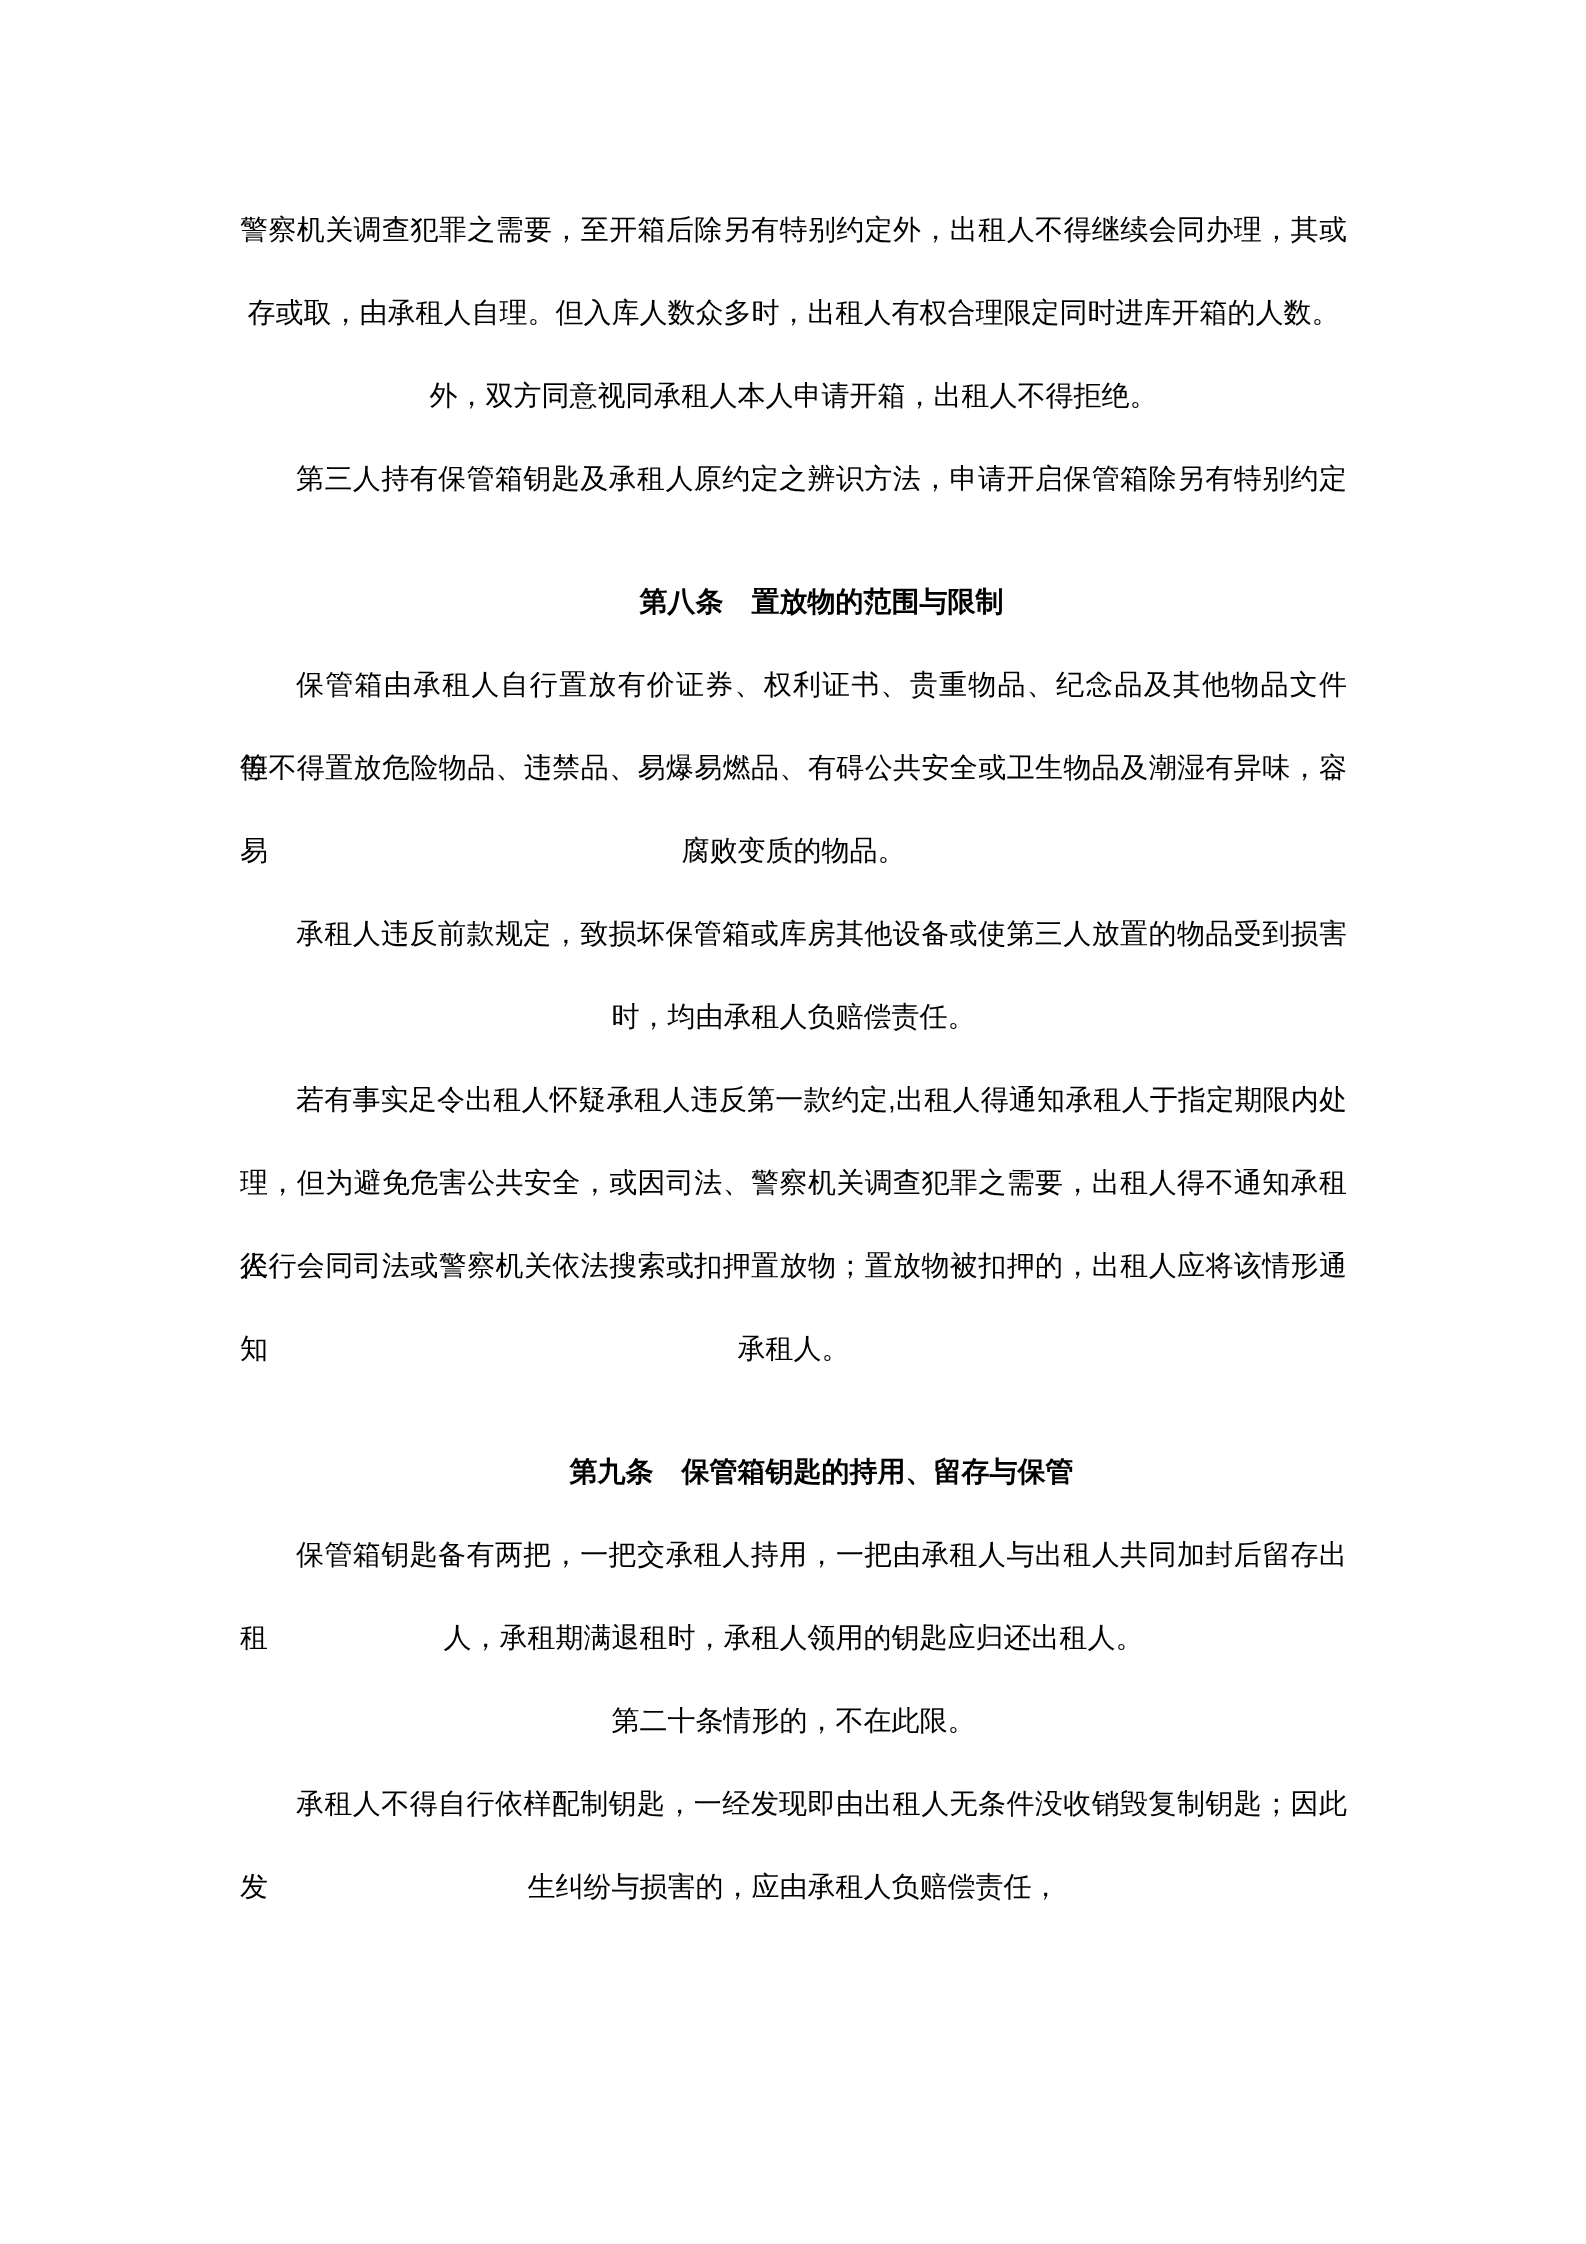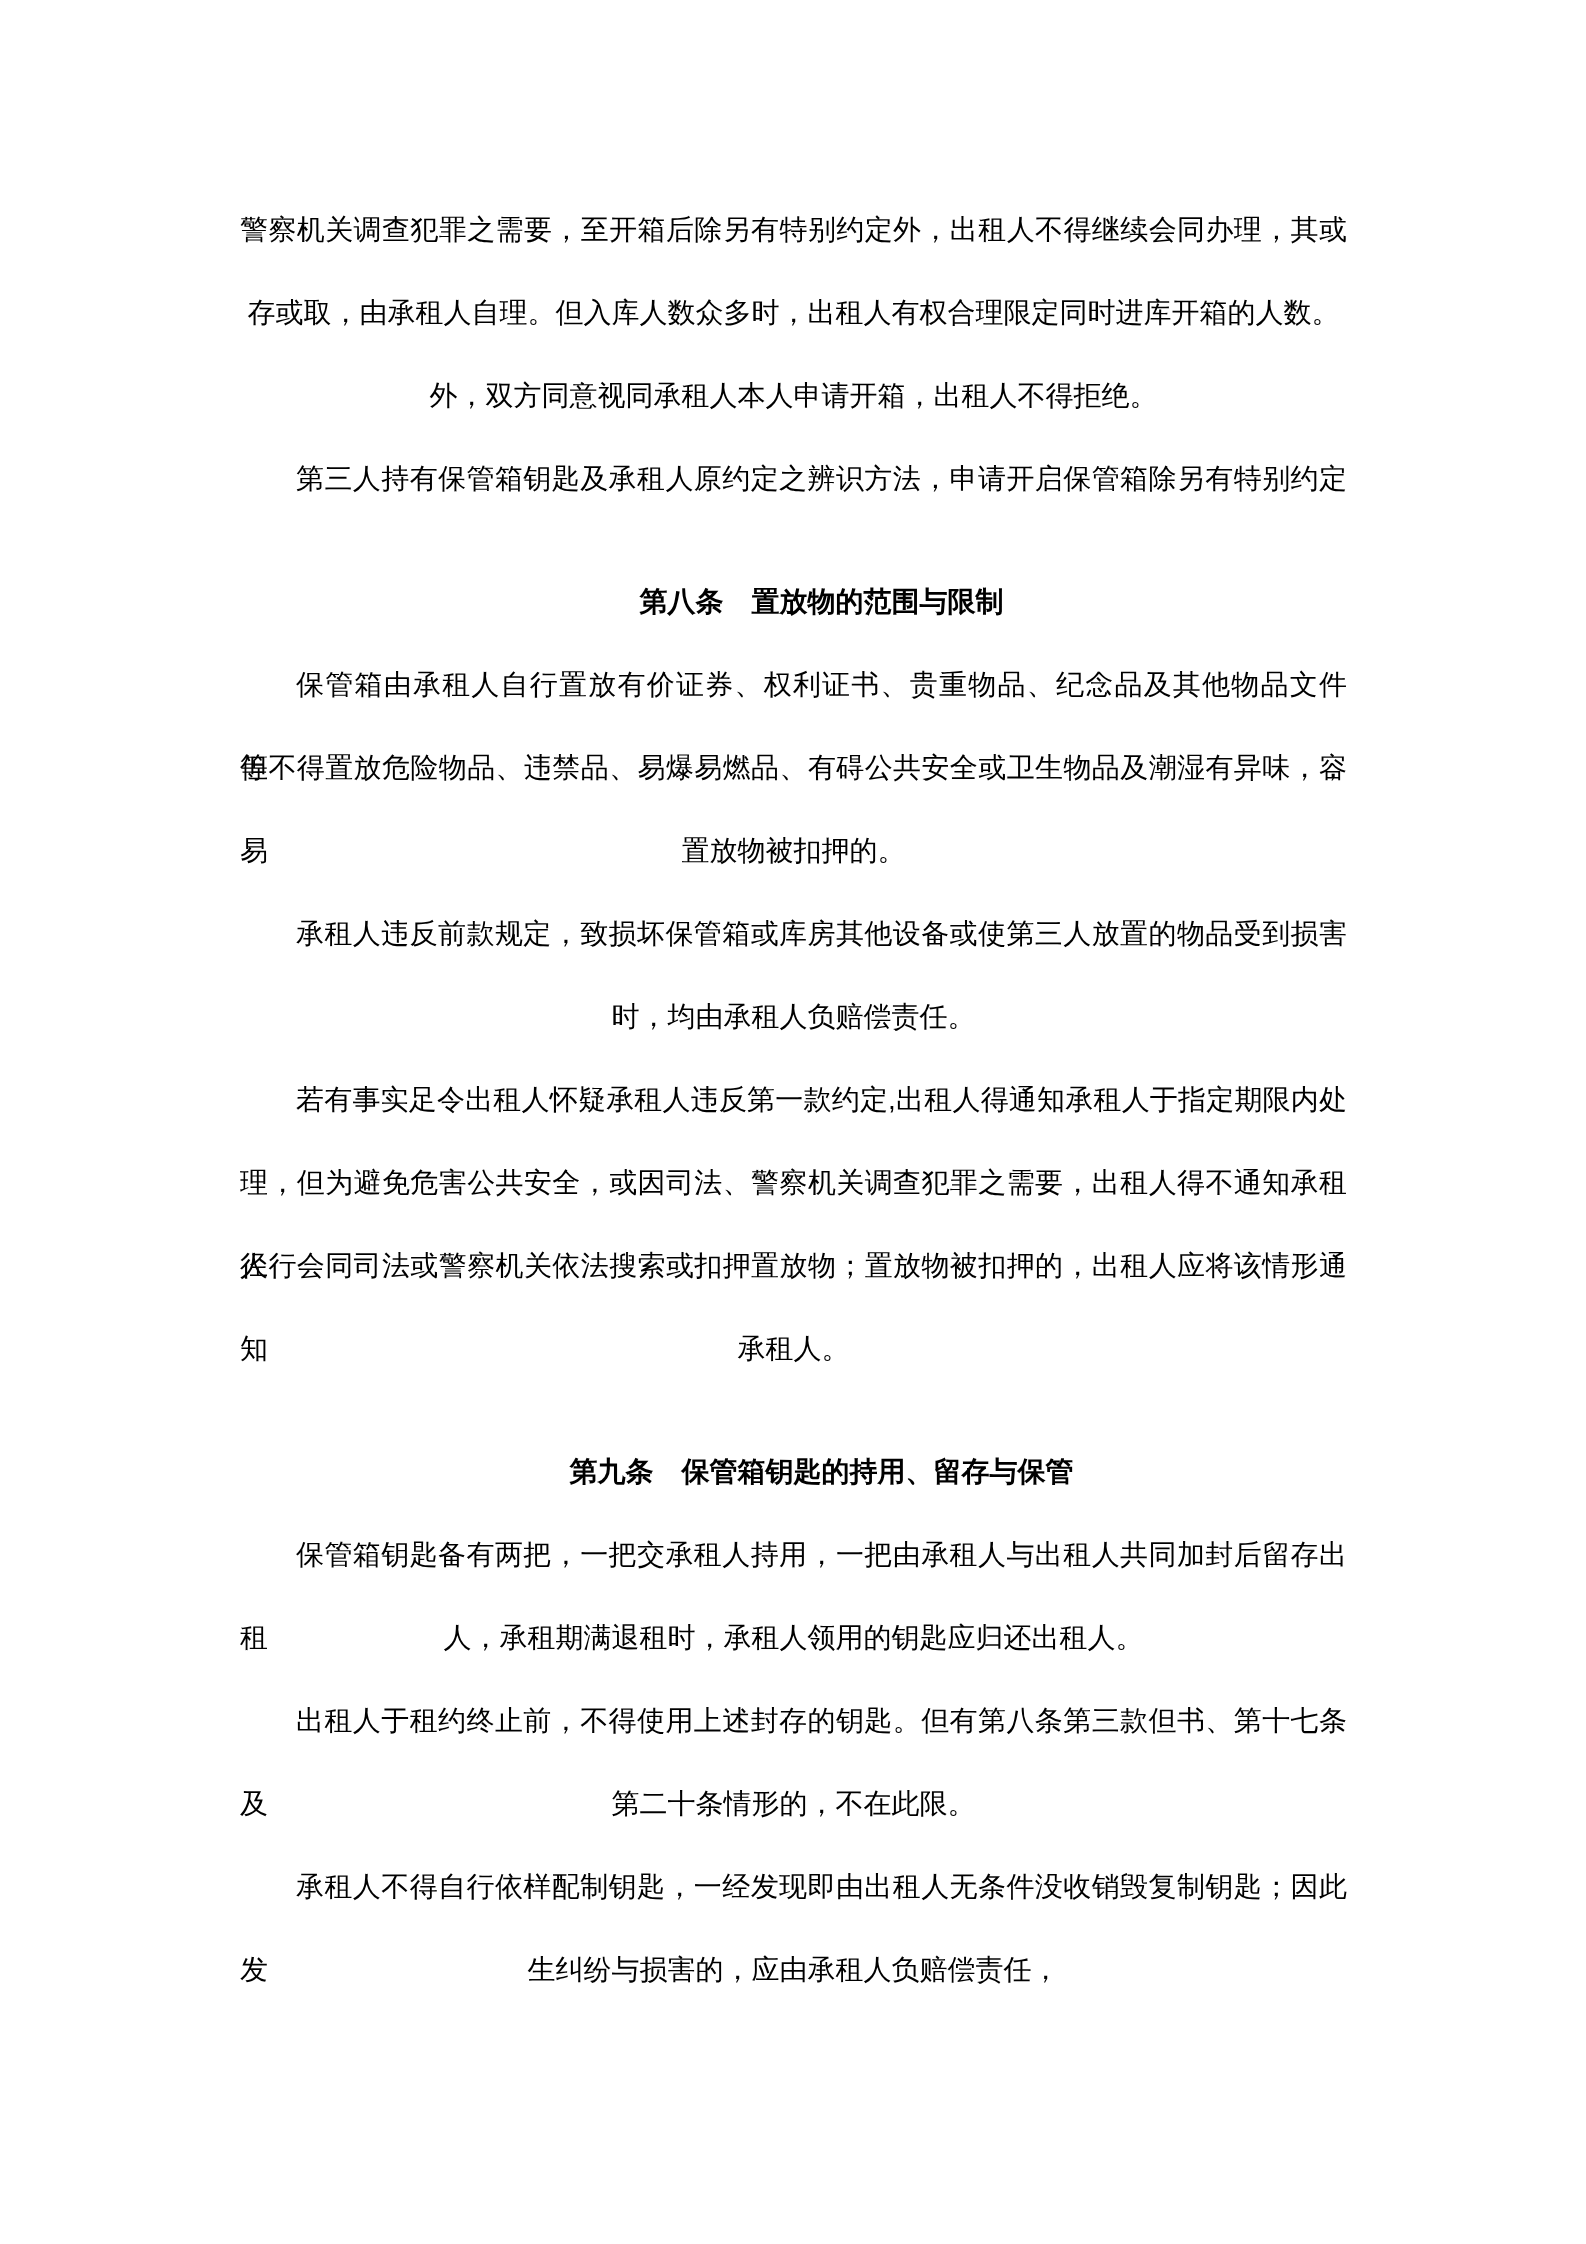--- a/index.html
+++ b/index.html
@@ -51,30 +51,29 @@
   <div class="content">
 
     <div class="line fill">警察机关调查犯罪之需要，至开箱后除另有特别约定外，出租人不得继续会同办理，其或</div>
     <div class="line">存或取，由承租人自理。但入库人数众多时，出租人有权合理限定同时进库开箱的人数。</div>
     <div class="line">外，双方同意视同承租人本人申请开箱，出租人不得拒绝。</div>
     <div class="line fill indent">第三人持有保管箱钥匙及承租人原约定之辨识方法，申请开启保管箱除另有特别约定</div>
 
     <div class="line heading indent">第八条　置放物的范围与限制</div>
     <div class="line fill indent">保管箱由承租人自行置放有价证券、权利证书、贵重物品、纪念品及其他物品文件等，</div>
     <div class="line fill">但不得置放危险物品、违禁品、易爆易燃品、有碍公共安全或卫生物品及潮湿有异味，容易</div>
-    <div class="line">置放物被扣押的。</div>
+    <div class="line">腐败变质的物品。</div>
     <div class="line fill indent">承租人违反前款规定，致损坏保管箱或库房其他设备或使第三人放置的物品受到损害</div>
     <div class="line">时，均由承租人负赔偿责任。</div>
     <div class="line fill indent">若有事实足令出租人怀疑承租人违反第一款约定,出租人得通知承租人于指定期限内处</div>
     <div class="line fill">理，但为避免危害公共安全，或因司法、警察机关调查犯罪之需要，出租人得不通知承租人</div>
     <div class="line fill">径行会同司法或警察机关依法搜索或扣押置放物；置放物被扣押的，出租人应将该情形通知</div>
     <div class="line">承租人。</div>
 
     <div class="line heading indent">第九条　保管箱钥匙的持用、留存与保管</div>
     <div class="line fill indent">保管箱钥匙备有两把，一把交承租人持用，一把由承租人与出租人共同加封后留存出租</div>
     <div class="line">人，承租期满退租时，承租人领用的钥匙应归还出租人。</div>
-    <div class="line fill indent">出租人于租约终止前，不得使用上述封存的钥匙。但有第八条第三款但书、第十七条及</div>
     <div class="line">第二十条情形的，不在此限。</div>
     <div class="line fill indent">承租人不得自行依样配制钥匙，一经发现即由出租人无条件没收销毁复制钥匙；因此发</div>
     <div class="line">生纠纷与损害的，应由承租人负赔偿责任，</div>
 
   </div>
 </div>
 
 </body></html>

